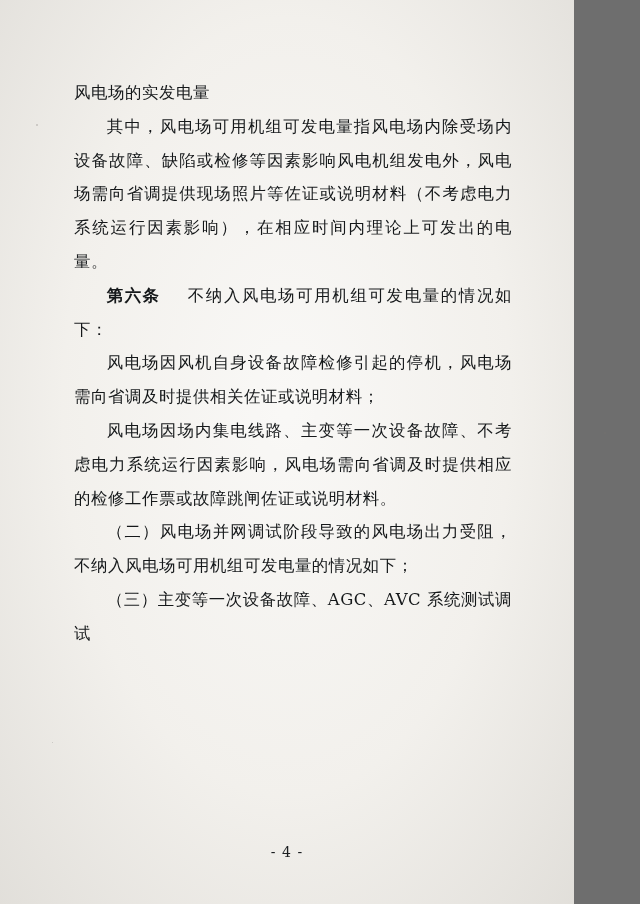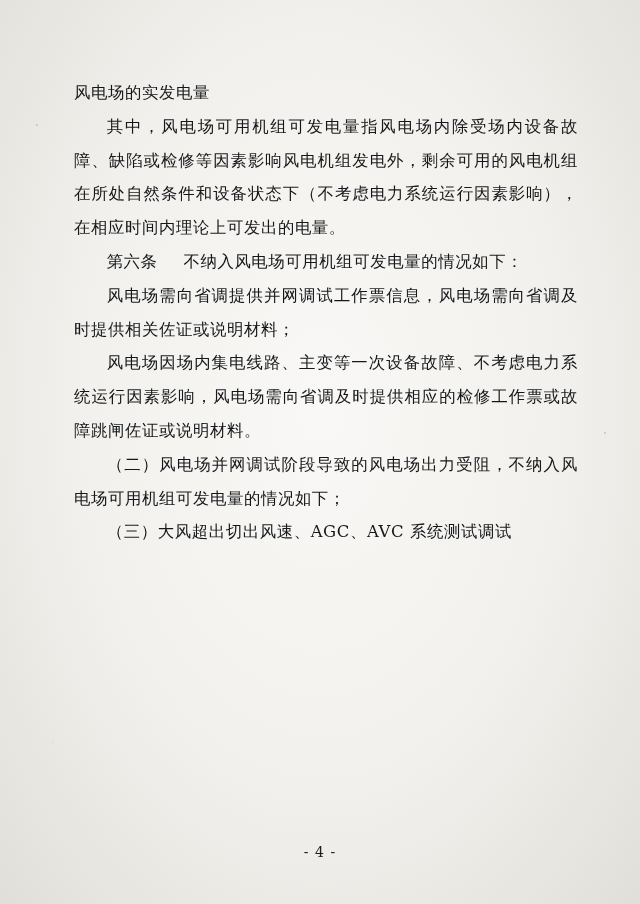--- a/index.html
+++ b/index.html
@@ -8,21 +8,21 @@
     background: #6e6e6e;
   }
   body {
     width: 640px;
     height: 904px;
     overflow: hidden;
     font-family: "DejaVu Serif", serif;
   }
   .page {
     position: relative;
-    width: 640px;
+    width: 574px;
     height: 904px;
     background: #f2f0ec;
     box-sizing: border-box;
   }
   
   .page::before {
     content: "";
     position: absolute;
     inset: 0;
     background:
@@ -49,21 +49,21 @@
     text-justify: inter-ideograph;
   }
   .para {
     margin: 0;
     text-indent: 2em;
   }
   .para.noindent {
     text-indent: 0;
   }
   .para .bold {
-    font-weight: normal;
+    font-weight: bold;
     letter-spacing: 0.4px;
   }
   .gap {
     display: inline-block;
     width: 1.6em;
   }
   .footer {
     position: absolute;
     left: 0;
     right: 0;
@@ -86,35 +86,35 @@
 </style>
 </head>
 <body>
 
 <div class="page">
   <div class="sheet">
     <div class="doc-body">
 
       <p class="para noindent">风电场的实发电量</p>
 
-      <p class="para">其中，风电场可用机组可发电量指风电场内除受场内设备故障、缺陷或检修等因素影响风电机组发电外，剩余可用的风电机组在所处自然条件和设备状态下（不考虑电力系统运行因素影响），在相应时间内理论上可发出的电量。</p>
+      <p class="para">其中，风电场可用机组可发电量指风电场内除受场内设备故障、缺陷或检修等因素影响风电机组发电外，风电场需向省调提供现场照片等佐证或说明材料（不考虑电力系统运行因素影响），在相应时间内理论上可发出的电量。</p>
 
 
 
       <p class="para"><span class="bold">第六条</span><span class="gap"></span><span>不纳入风电场可用机组可发电量的情况如下：</span></p>
 
-      <p class="para">风电场需向省调提供并网调试工作票信息，风电场需向省调及时提供相关佐证或说明材料；</p>
+      <p class="para">风电场因风机自身设备故障检修引起的停机，风电场需向省调及时提供相关佐证或说明材料；</p>
 
       <p class="para">风电场因场内集电线路、主变等一次设备故障、不考虑电力系统运行因素影响，风电场需向省调及时提供相应的检修工作票或故障跳闸佐证或说明材料。</p>
 
 
 
       <p class="para">（二）风电场并网调试阶段导致的风电场出力受阻，不纳入风电场可用机组可发电量的情况如下；</p>
 
-      <p class="para">（三）大风超出切出风速、AGC、AVC 系统测试调试</p>
+      <p class="para">（三）主变等一次设备故障、AGC、AVC 系统测试调试</p>
 
     </div>
   </div>
 
   <div class="footer">- 4 -</div>
 
   <span class="speck" style="left:36px; top:124px; width:2px; height:2px;"></span>
   <span class="speck" style="left:604px; top:432px; width:2px; height:2px;"></span>
   <span class="speck" style="left:52px; top:742px; width:1px; height:1px;"></span>
 </div>

